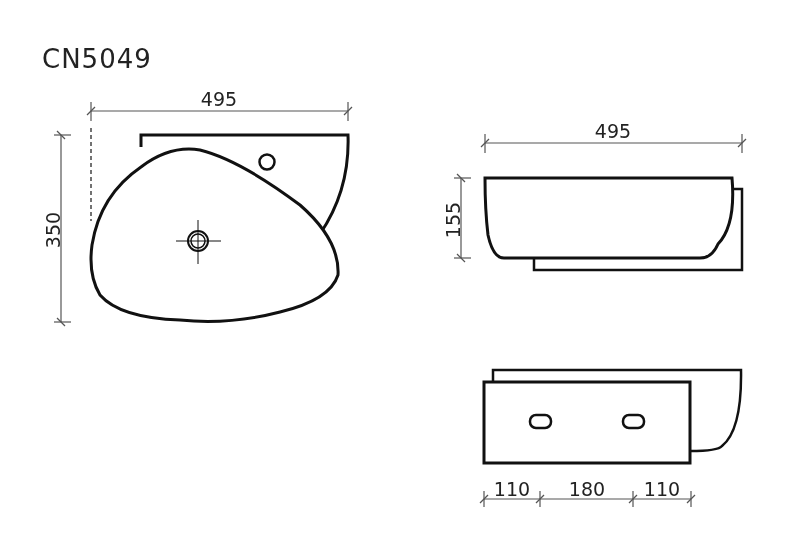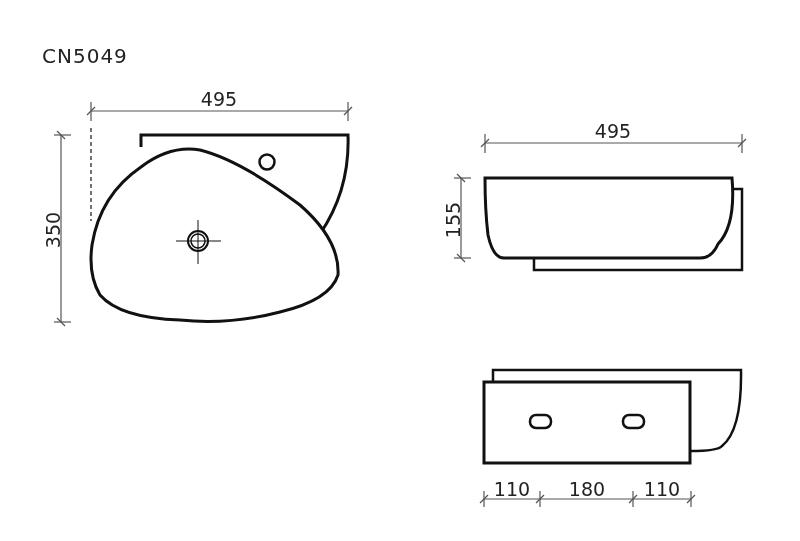--- a/index.html
+++ b/index.html
@@ -1,18 +1,18 @@
 <!DOCTYPE html>
 <html><head>
 <meta charset="utf-8">
 <style>
   html,body{margin:0;padding:0;background:#fff;}
   body{width:800px;height:541px;position:relative;overflow:hidden;font-family:"DejaVu Sans",sans-serif;}
   svg{position:absolute;left:0;top:0;}
-  .title{position:absolute;left:42px;top:44px;font-size:20px;color:#222;letter-spacing:1px;}
+  .title{position:absolute;left:42px;top:44px;font-size:26px;color:#222;letter-spacing:1px;}
   .dim{font-family:"DejaVu Sans",sans-serif;font-size:19px;fill:#222;}
 </style>
 </head>
 <body>
 
 <div class="title">CN5049</div>
 
 <svg width="800" height="541" viewBox="0 0 800 541">
 
   <g>

